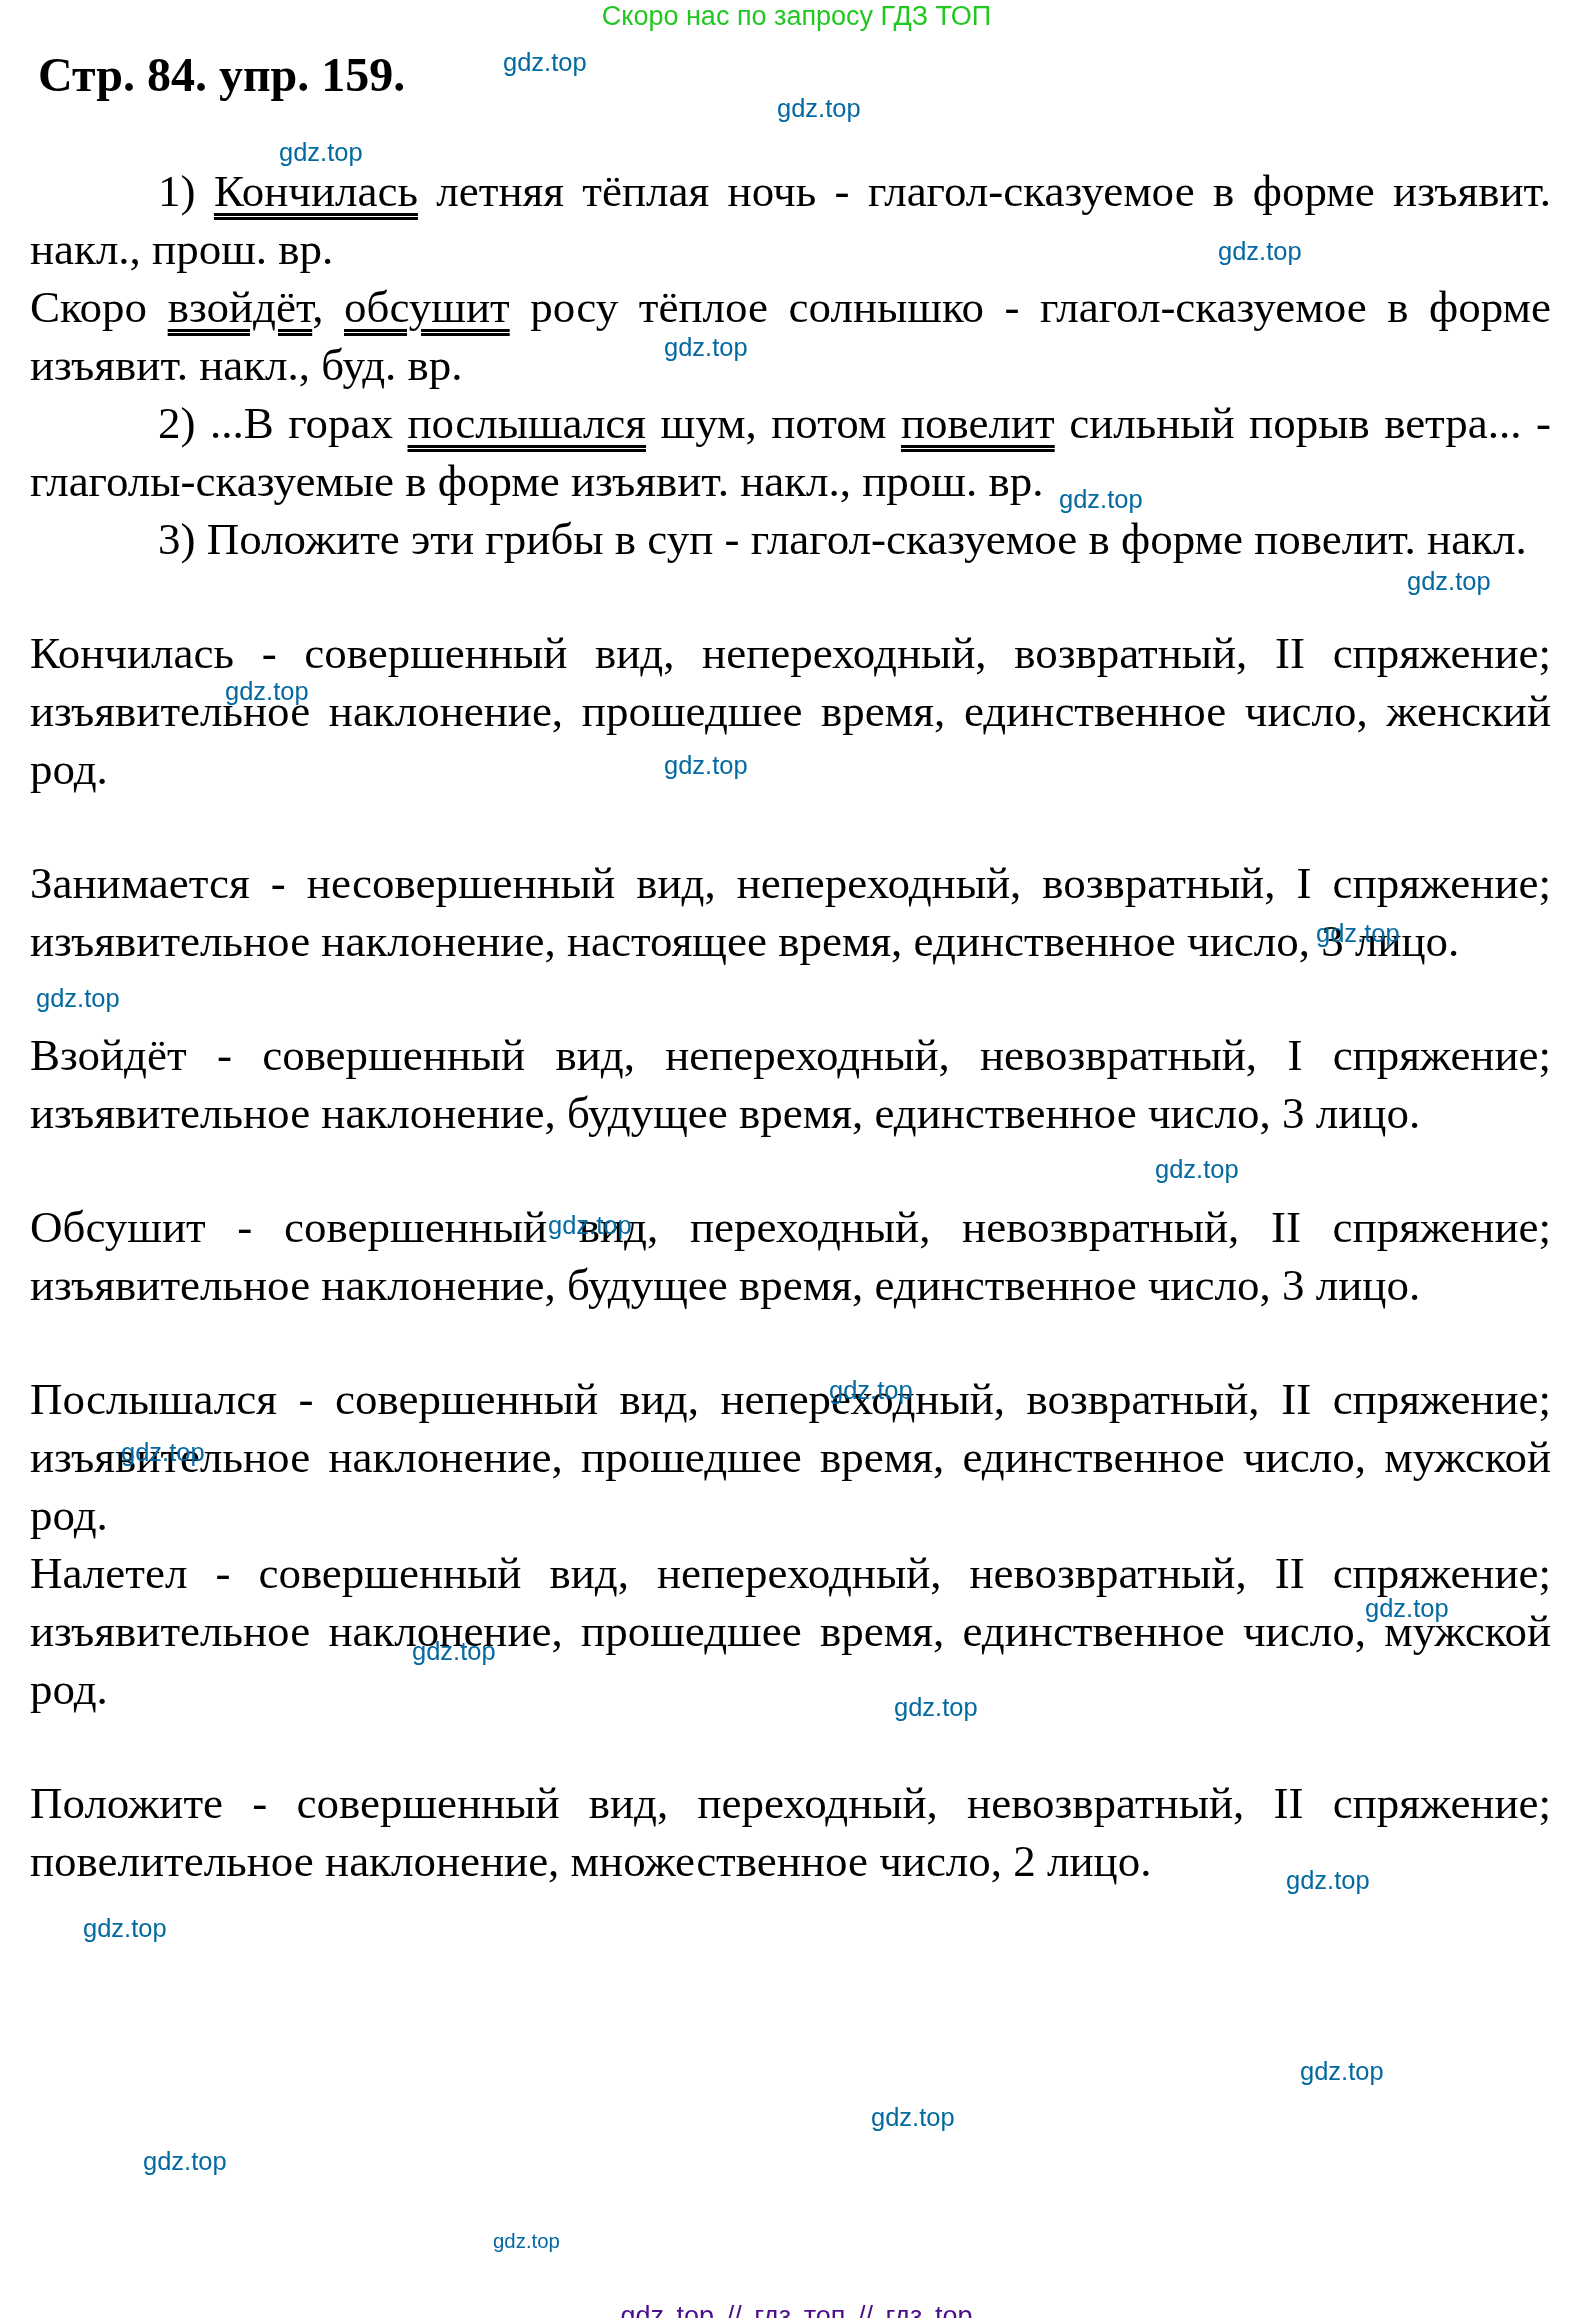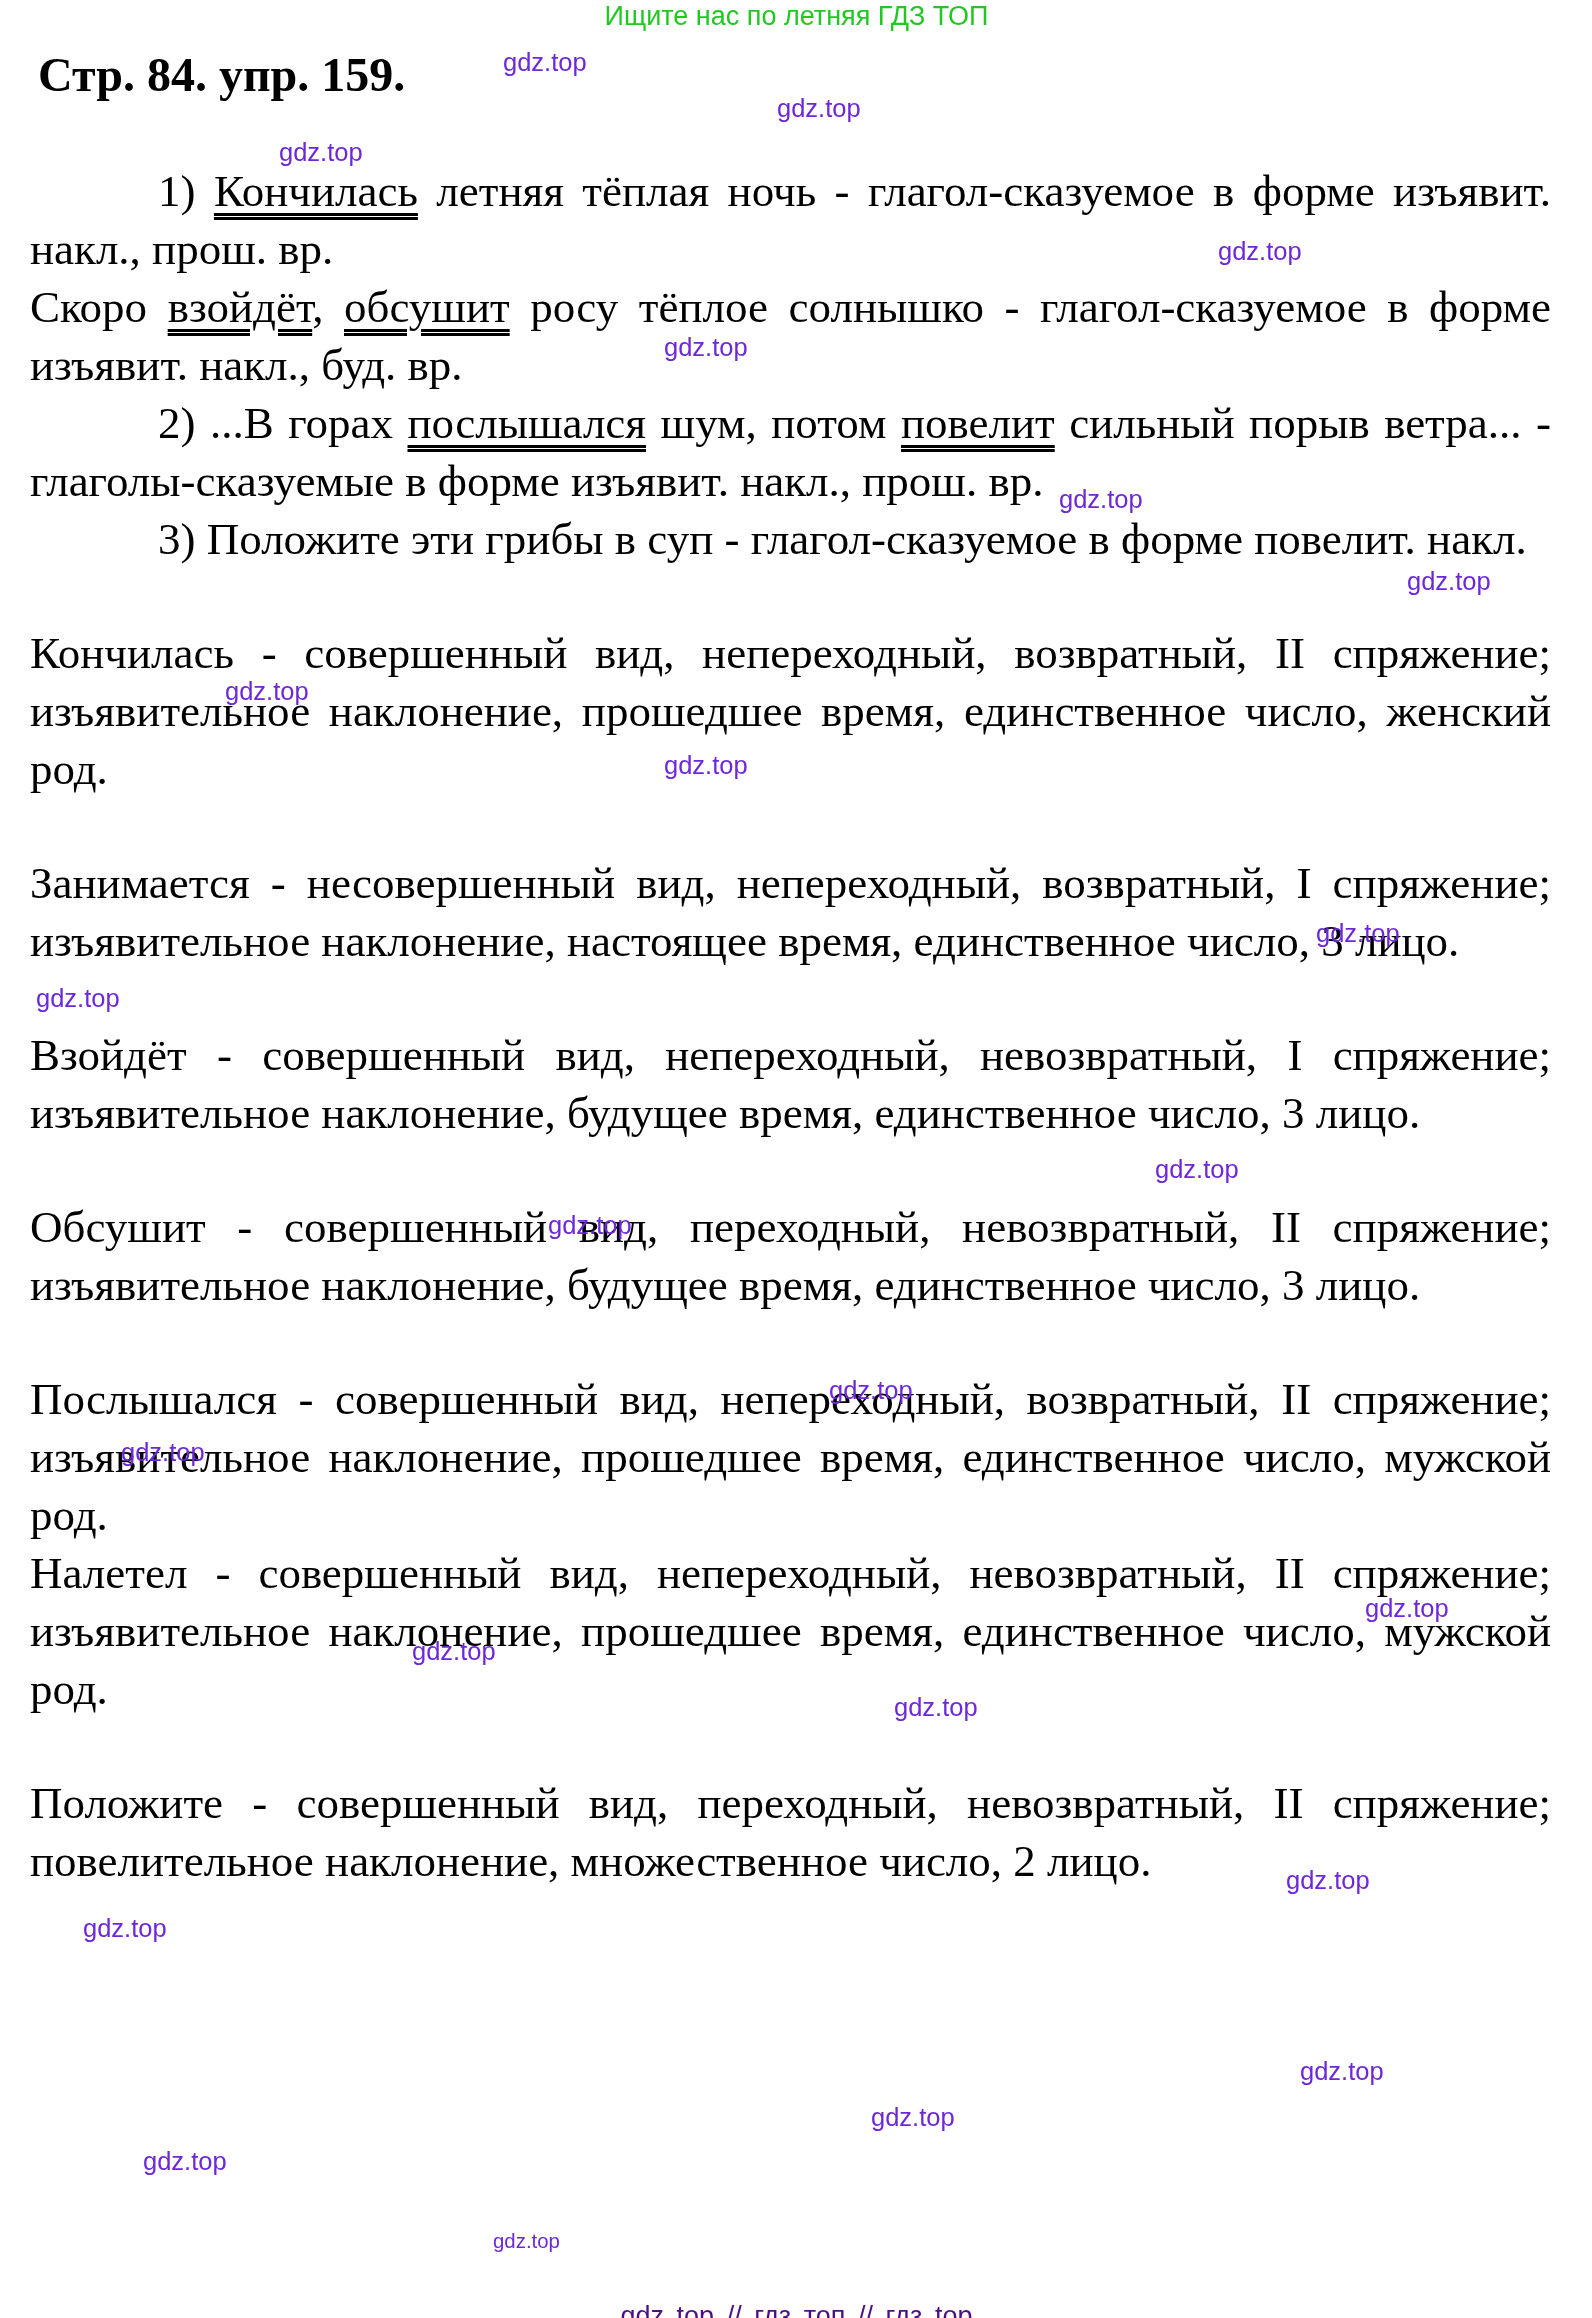--- a/index.html
+++ b/index.html
@@ -23,32 +23,32 @@
   .content p { margin: 0; }
   .indent { text-indent: 128px; }
   .u2 {
     text-decoration: underline; text-decoration-style: double;
     text-decoration-thickness: 2.6px; text-underline-offset: 6.8px;
   }
   .analysis { margin-top: 0; }
   .analysis p { margin: 0; }
   .wm {
     position: absolute; font-family: "Liberation Sans", sans-serif;
-    font-size: 25.5px; line-height: 27px; color: #6d28d9;
+    font-size: 25.5px; line-height: 27px; color: #0369a1;
   }
   .footer {
     position: absolute; left: 0; width: 1593px; top: 2301px; text-align: center;
     font-family: "Liberation Sans", sans-serif; font-size: 27px; line-height: 31px;
     color: #4b0f8a; word-spacing: 5.1px;
   }
 </style>
 </head>
 <body>
 
-<div class="top-banner">Ищите нас по летняя ГДЗ ТОП</div>
+<div class="top-banner">Скоро нас по запросу ГДЗ ТОП</div>
 
 <div class="title">Стр. 84. упр. 159.</div>
 
 <div class="content">
   <p class="indent">
     <span>1) </span><span class="u2">Кончилась</span><span> летняя тёплая ночь - глагол-сказуемое в форме изъявит. накл., прош. вр.</span>
   </p>
   <p>
     <span>Скоро </span><span class="u2">взойдёт</span><span>, </span><span class="u2">обсушит</span><span> росу тёплое солнышко - глагол-сказуемое в форме изъявит. накл., буд. вр.</span>
   </p>

